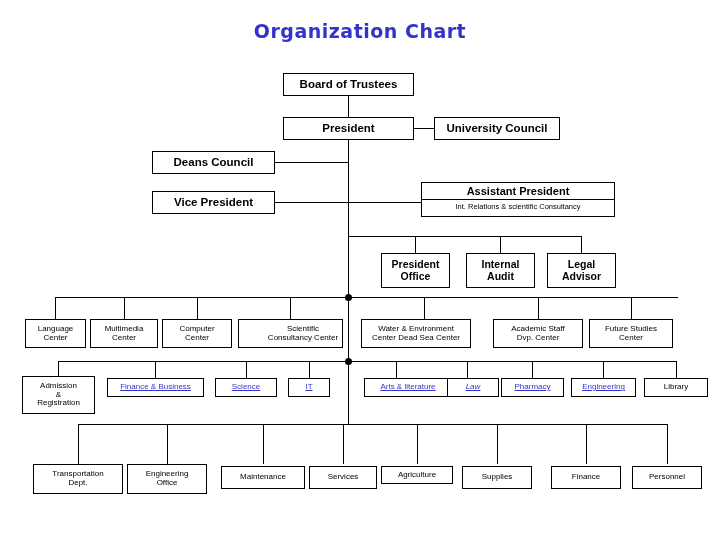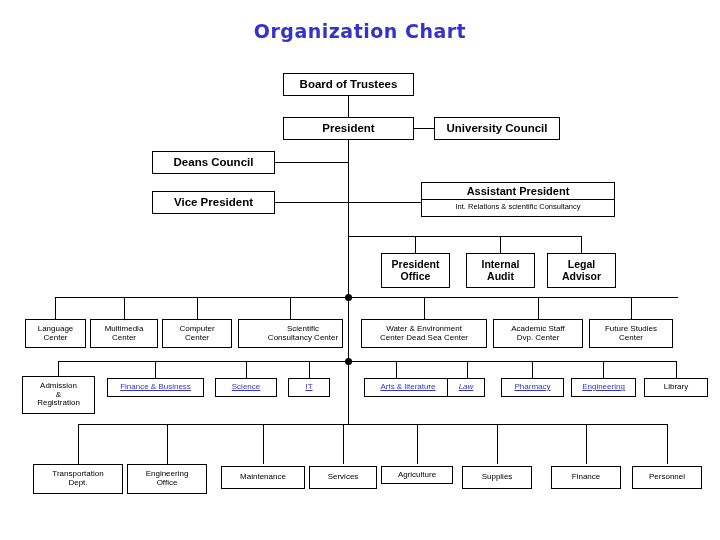--- a/index.html
+++ b/index.html
@@ -211,21 +211,21 @@
     <span class="line">Center</span>
   </div>
   <div class="node lvl-small" style="left:162px; top:319px; width:70px; height:29px;">
     <span class="line">Computer</span>
     <span class="line">Center</span>
   </div>
   <div class="node lvl-small" style="left:238px; top:319px; width:105px; height:29px;padding-left:25px;">
     <span class="line">Scientific</span>
     <span class="line">Consultancy Center</span>
   </div>
-  <div class="node lvl-small" style="left:361px; top:319px; width:126px; height:29px;">
+  <div class="node lvl-small" style="left:361px; top:319px; width:110px; height:29px;">
     <span class="line">Water &amp; Environment</span>
     <span class="line">Center Dead Sea Center</span>
   </div>
   <div class="node lvl-small" style="left:493px; top:319px; width:90px; height:29px;">
     <span class="line">Academic Staff</span>
     <span class="line">Dvp. Center</span>
   </div>
   <div class="node lvl-small" style="left:589px; top:319px; width:84px; height:29px;">
     <span class="line">Future Studies</span>
     <span class="line">Center</span>
@@ -241,21 +241,21 @@
   </div>
   <div class="node" style="left:215px; top:378px; width:62px; height:19px;">
     <span class="line link-text">Science</span>
   </div>
   <div class="node" style="left:288px; top:378px; width:42px; height:19px;">
     <span class="line link-text">IT</span>
   </div>
   <div class="node" style="left:364px; top:378px; width:88px; height:19px;">
     <span class="line link-text">Arts &amp; literature</span>
   </div>
-  <div class="node" style="left:447px; top:378px; width:38px; height:19px;font-style:italic;">
+  <div class="node" style="left:447px; top:378px; width:52px; height:19px;font-style:italic;">
     <span class="line link-text">Law</span>
   </div>
   <div class="node" style="left:501px; top:378px; width:63px; height:19px;">
     <span class="line link-text">Pharmacy</span>
   </div>
   <div class="node" style="left:571px; top:378px; width:65px; height:19px;">
     <span class="line link-text">Engineering</span>
   </div>
   <div class="node lvl-small" style="left:644px; top:378px; width:64px; height:19px;">
     <span class="line">Library</span>

